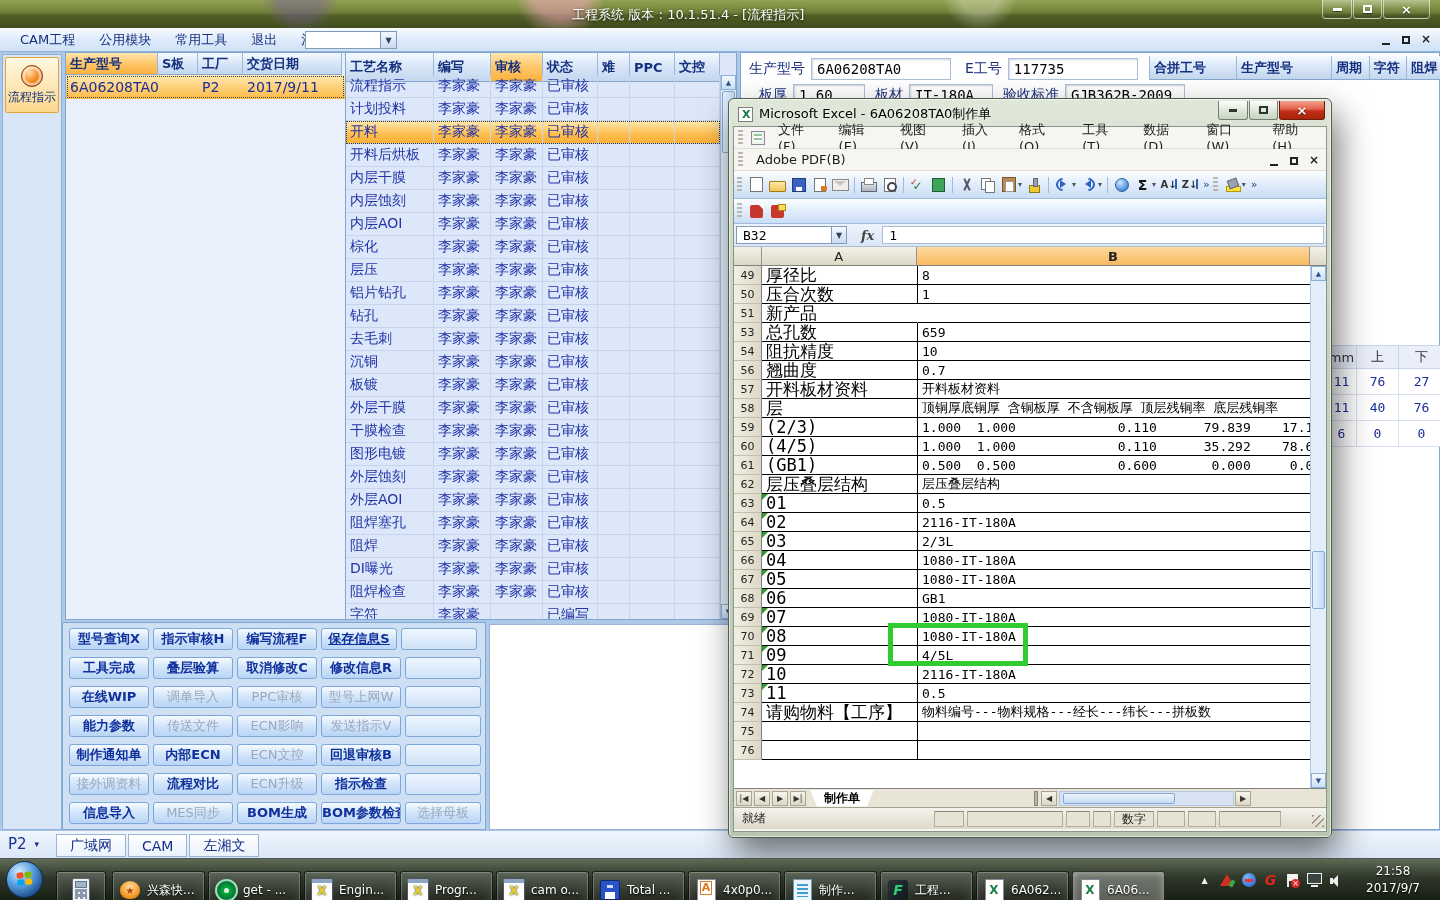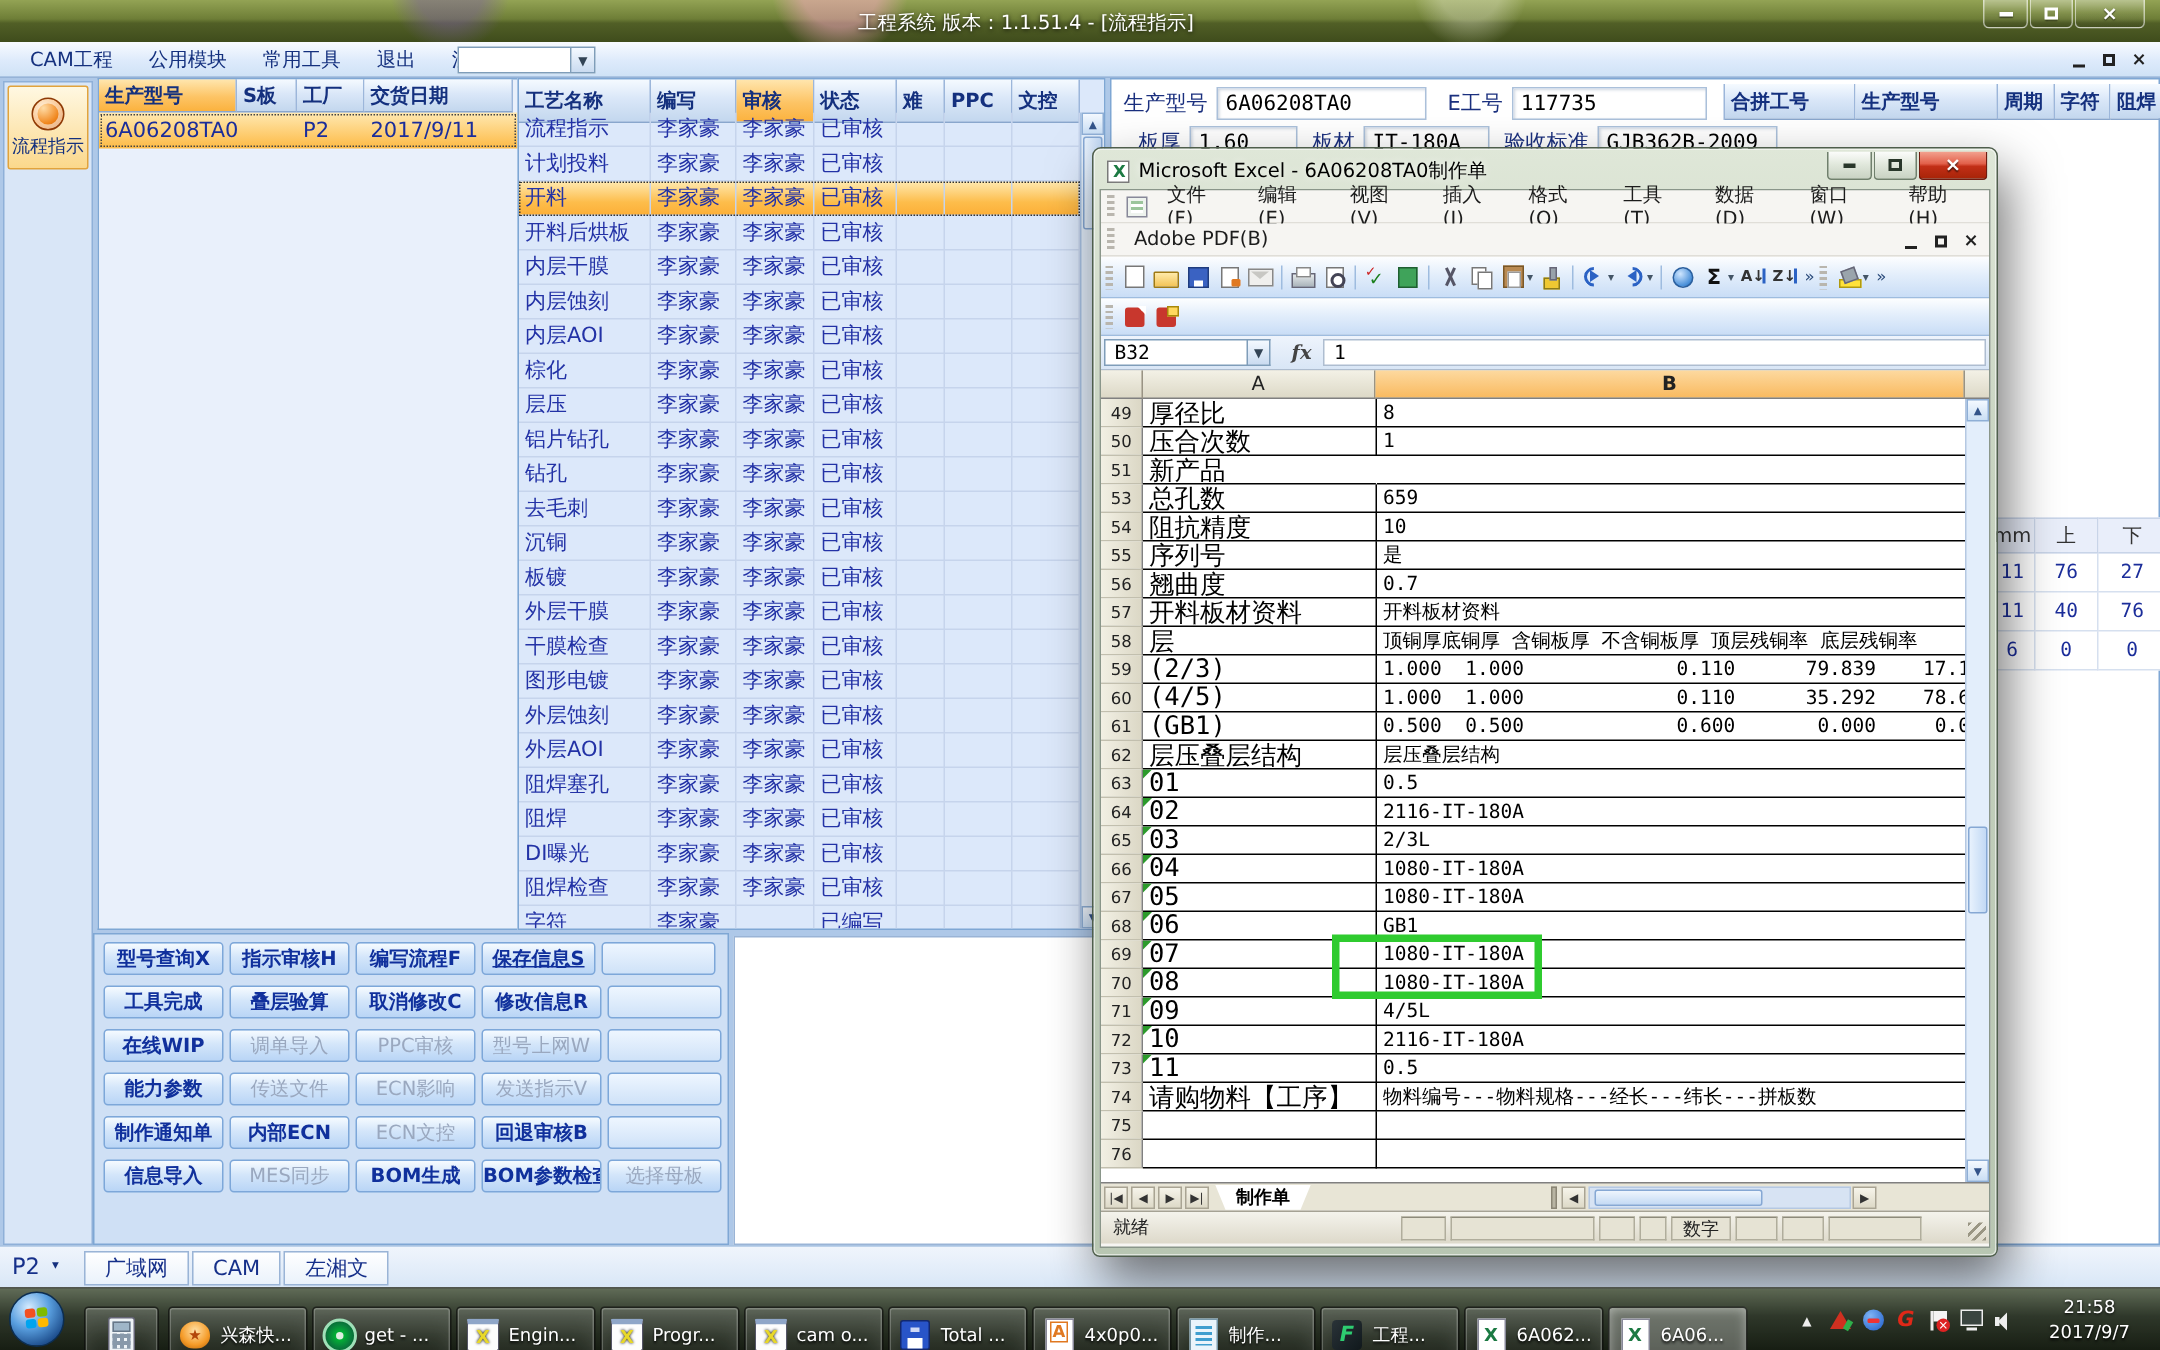--- a/index.html
+++ b/index.html
@@ -291,21 +291,21 @@
   .tr-vol::after{content:"";position:absolute;left:3px;top:2px;border-top:6px solid transparent;border-bottom:6px solid transparent;border-right:6px solid #eee}
   .clock{position:absolute;right:4px;top:4px;width:86px;text-align:center;color:#fff;font-size:12px;
     line-height:1.45;text-shadow:0 1px 2px #000}
 </style>
 </head>
 <body>
 
 <div id="screen">
 
   <div class="titlebar">
-    <span class="title">工程系统   版本：1.1.51.4 - [流程指示]</span>
+    <span class="title">工程系统   版本：10.1.51.4 - [流程指示]</span>
     <div class="win-cap">
       <div class="cap cap-min">
           <span class="g-min"></span>
         </div>
       <div class="cap cap-max">
           <span class="g-max"></span>
         </div>
       <div class="cap cap-close">
           <span class="g-x">×</span>
         </div>
@@ -672,20 +672,27 @@
           <button class="fbtn dis" style="width: 80px;">传送文件</button>
           <button class="fbtn dis" style="width: 80px;">ECN影响</button>
           <button class="fbtn dis" style="width: 80px;">发送指示V</button>
           <button class="fbtn blank" style="width: 76px;"></button>
         </div>
         <div class="btn-row">
           <button class="fbtn" style="width: 80px;">制作通知单</button>
           <button class="fbtn" style="width: 80px;">内部ECN</button>
           <button class="fbtn dis" style="width: 80px;">ECN文控</button>
           <button class="fbtn" style="width: 80px;">回退审核B</button>
+          <button class="fbtn blank" style="width: 76px;"></button>
+        </div>
+        <div class="btn-row">
+          <button class="fbtn dis" style="width: 80px;">接外调资料</button>
+          <button class="fbtn" style="width: 80px;">流程对比</button>
+          <button class="fbtn dis" style="width: 80px;">ECN升级</button>
+          <button class="fbtn" style="width: 80px;">指示检查</button>
           <button class="fbtn blank" style="width: 76px;"></button>
         </div>
         <div class="btn-row">
           <button class="fbtn" style="width: 80px;">信息导入</button>
           <button class="fbtn dis" style="width: 80px;">MES同步</button>
           <button class="fbtn" style="width: 80px;">BOM生成</button>
           <button class="fbtn" style="width: 80px;">BOM参数检查</button>
           <button class="fbtn dis" style="width: 76px;">选择母板</button>
         </div>
       </div>
@@ -829,25 +836,20 @@
               <div class="xrh">53</div>
               <div class="xca">总孔数</div>
               <div class="xcb">659</div>
             </div>
             <div class="xrow">
               <div class="xrh">54</div>
               <div class="xca">阻抗精度</div>
               <div class="xcb">10</div>
             </div>
             <div class="xrow">
-              <div class="xrh">55</div>
-              <div class="xca">序列号</div>
-              <div class="xcb">是</div>
-            </div>
-            <div class="xrow">
               <div class="xrh">56</div>
               <div class="xca">翘曲度</div>
               <div class="xcb">0.7</div>
             </div>
             <div class="xrow">
               <div class="xrh">57</div>
               <div class="xca">开料板材资料</div>
               <div class="xcb">开料板材资料</div>
             </div>
             <div class="xrow">

